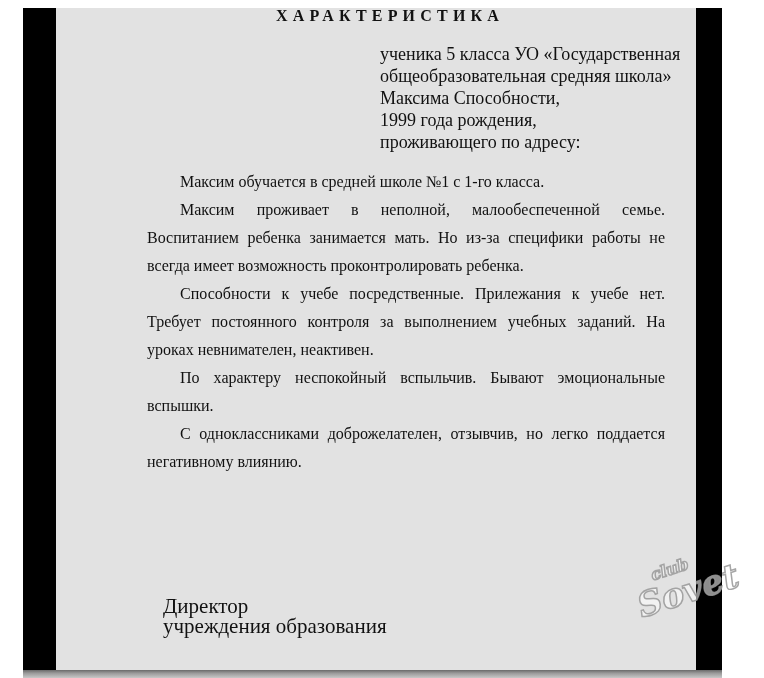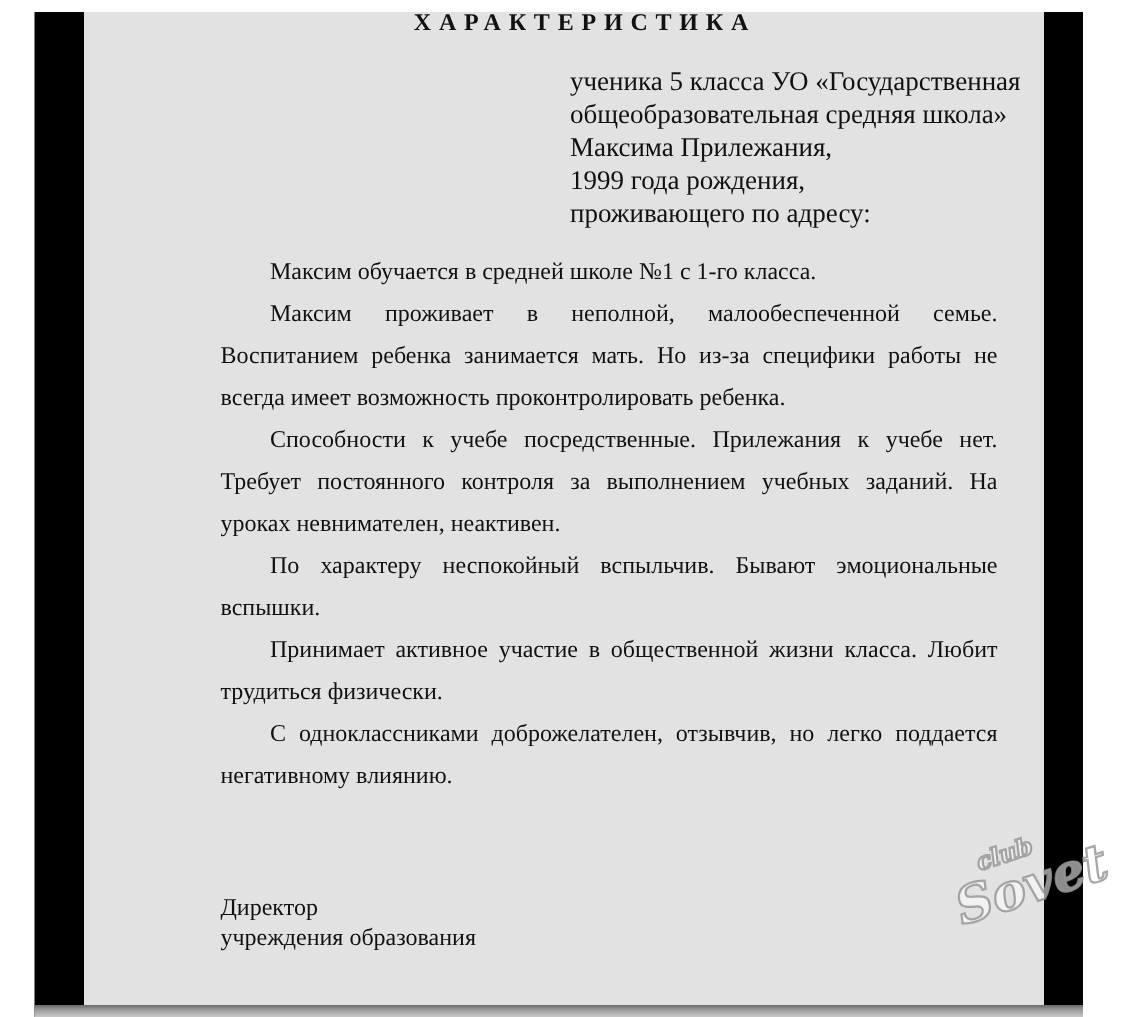--- a/index.html
+++ b/index.html
@@ -30,22 +30,22 @@
     font-size: 18px; line-height: 22px; white-space: nowrap;
   }
   .body-text {
     position: absolute; left: 91px; top: 160px; width: 518px;
     font-size: 16px; line-height: 28px;
   }
   .body-text p {
     margin: 0; text-indent: 33px; text-align: justify; text-align-last: left;
   }
   .signatures {
-    position: absolute; left: 91px; top: 588px;
-    font-size: 16px; line-height: 20px;
+    position: absolute; left: 107px; top: 588px;
+    font-size: 21px; line-height: 20px;
   }
   .signatures .gap { height: 18px; }
   .watermark {
     position: absolute; left: 628px; top: 575px;
     transform: rotate(-18deg); transform-origin: left top;
     font-family: "DejaVu Serif", serif; font-style: italic; font-weight: bold;
     color: rgba(255,255,255,0.55);
     -webkit-text-stroke: 1.5px rgba(150,150,150,0.85);
     pointer-events: none;
   }
@@ -55,31 +55,30 @@
 </head>
 <body>
 
 <div class="frame"></div>
 <div class="page">
   <div class="title">ХАРАКТЕРИСТИКА</div>
 
   <div class="addressee">
     <div>ученика 5 класса УО «Государственная</div>
     <div>общеобразовательная средняя школа»</div>
-    <div>Максима Прилежания,</div>
+    <div>Максима Способности,</div>
     <div>1999 года рождения,</div>
     <div>проживающего по адресу:</div>
   </div>
 
   <div class="body-text">
     <p>Максим обучается в средней школе №1 с 1-го класса.</p>
     <p>Максим проживает в неполной, малообеспеченной семье. Воспитанием ребенка занимается мать. Но из-за специфики работы не всегда имеет возможность проконтролировать ребенка.</p>
     <p>Способности к учебе посредственные. Прилежания к учебе нет. Требует постоянного контроля за выполнением учебных заданий. На уроках невнимателен, неактивен.</p>
     <p>По характеру неспокойный  вспыльчив. Бывают эмоциональные вспышки.</p>
-    <p>Принимает активное участие в общественной жизни класса. Любит трудиться физически.</p>
     <p>С одноклассниками доброжелателен, отзывчив, но легко поддается негативному влиянию.</p>
   </div>
 
   <div class="signatures">
     <div>Директор</div>
     <div>учреждения образования</div>
     <div class="gap"></div>
   </div>
 </div>
 <div class="bottom-bar"></div>

